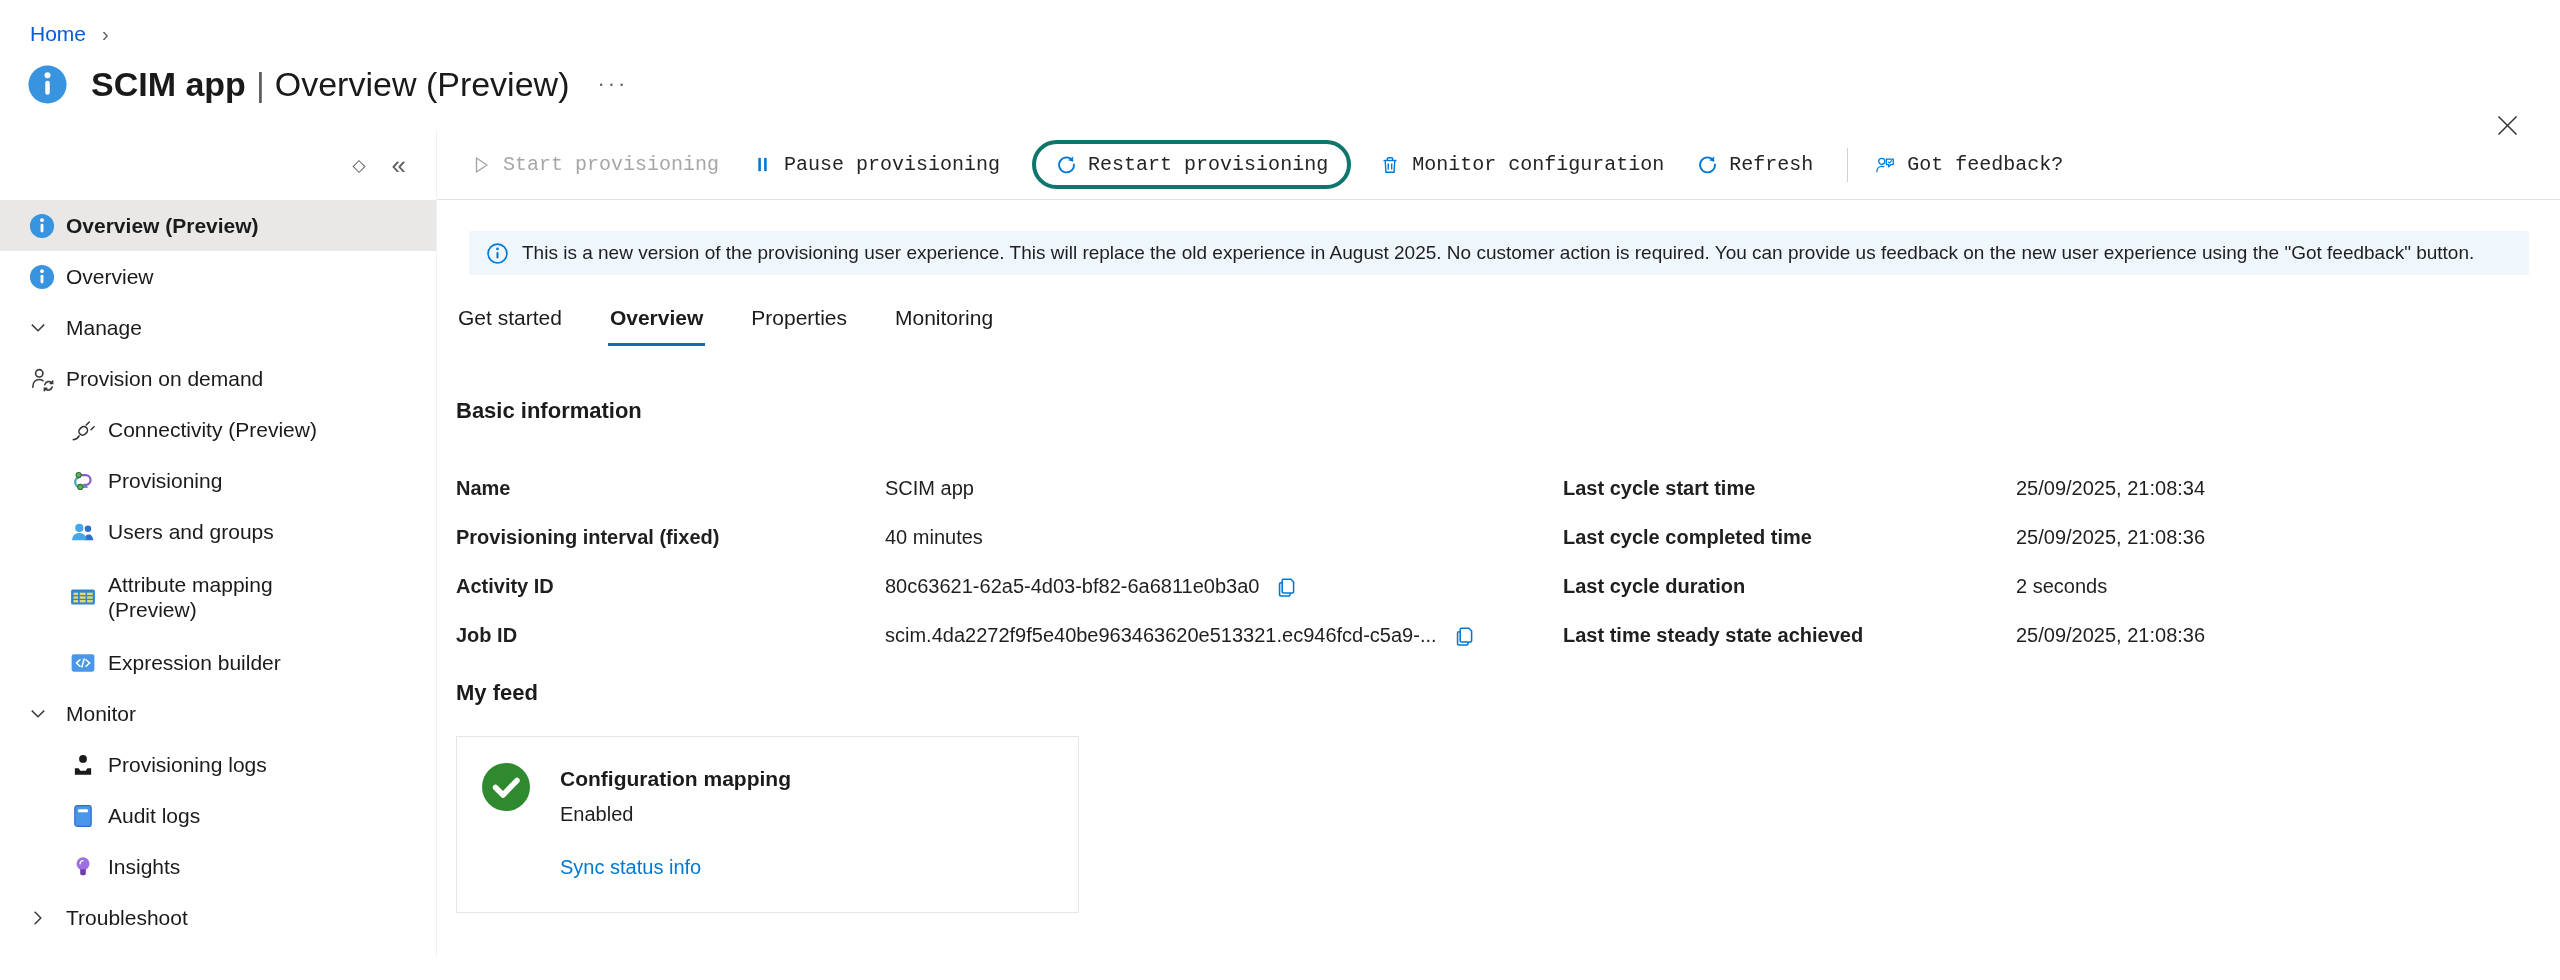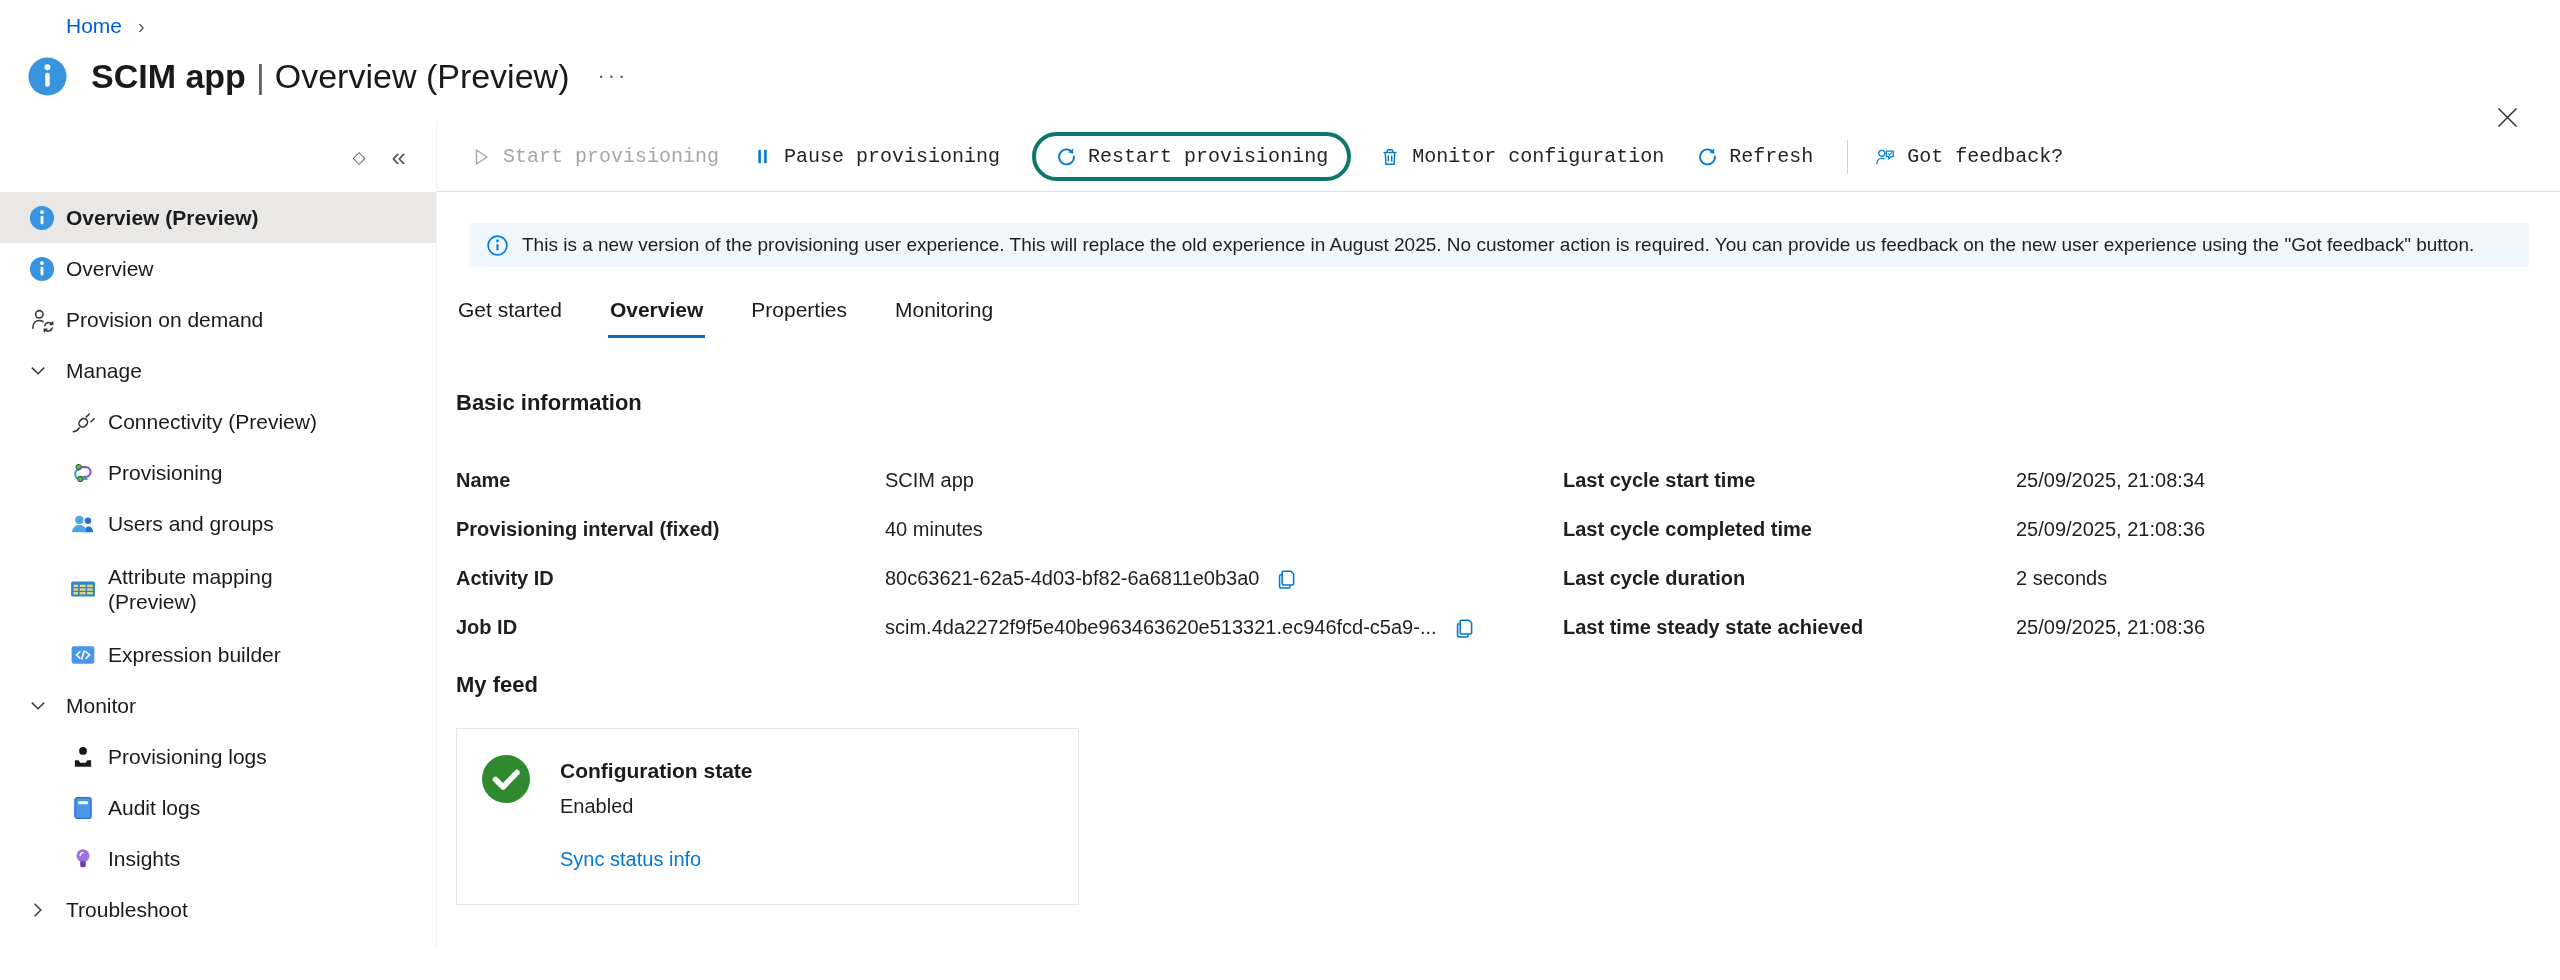--- a/index.html
+++ b/index.html
@@ -1,21 +1,21 @@
 <!DOCTYPE html>
 <html><head>
 <meta charset="utf-8">
 <style>
   * { box-sizing: border-box; margin: 0; padding: 0; }
   html,body { background:#fff; }
   body { font-family: "Liberation Sans", "DejaVu Sans", sans-serif; color:#201f1e; }
   .page { position:relative; width:2560px; height:980px; background:#fff; overflow:hidden; }
 
   
-  .breadcrumb { padding:14px 0 0 30px; font-size:21px;margin-left:36px; }
+  .breadcrumb { padding:22px 0 0 30px; font-size:21px; }
   .breadcrumb a { color:#015cda; text-decoration:none; cursor:pointer; }
   .breadcrumb .crumb-sep { color:#605e5c; margin-left:10px; font-size:20px; }
   .titlebar { display:flex; align-items:center; margin:16px 0 0 27px; position:relative; height:44px; }
   .title-icon { width:41px; height:41px; flex:0 0 auto; }
   .page-title { margin-left:23px; font-size:34px; font-weight:400; color:#1a1a1a; white-space:nowrap; }
   .page-title .app-name { font-weight:700; }
   .page-title .title-pipe { color:#605e5c; margin:0 10px; font-weight:300; }
   .title-more { margin-left:28px; color:#616161; font-size:22px; letter-spacing:3px; cursor:pointer; user-select:none; }
   .close-btn { position:absolute; top:48px; right:36px; width:30px; height:30px; background:none; border:none; cursor:pointer; }
 
@@ -130,39 +130,39 @@
         <span class="nav-icon">
           <svg viewBox="0 0 20 20" width="26" height="26">
               <circle cx="10" cy="10" r="9.3" fill="#3994e0"></circle>
               <rect x="8.9" y="8.2" width="2.2" height="6.8" rx="1.1" fill="#fff"></rect>
               <circle cx="10" cy="5.5" r="1.45" fill="#fff"></circle>
             </svg>
         </span>
         <span class="nav-label">Overview</span>
       </div>
 
+      <div class="nav-item section">
+        <span class="nav-icon">
+          <svg viewBox="0 0 16 16" width="18" height="18" fill="none" stroke="#3b3a39" stroke-width="1.3">
+              <path d="M2.5 5 L8 10.5 L13.5 5"></path>
+            </svg>
+        </span>
+        <span class="nav-label">Manage</span>
+      </div>
+
       <div class="nav-item">
         <span class="nav-icon">
           <svg viewBox="0 0 24 24" width="26" height="26" fill="none" stroke="#3b3a39" stroke-width="1.5" stroke-linecap="round">
               <circle cx="9.5" cy="6.8" r="3.4"></circle>
               <path d="M3.5 19.5 c0-4.8 2.9-7 6-7 1.3 0 2.5.4 3.4 1.1"></path>
               <path d="M14.6 17.2 a4 4 0 0 1 6.8-1.6 M21.8 13.8 v2.2 h-2.2"></path>
               <path d="M21.4 19.4 a4 4 0 0 1-6.8 1.6 M14.2 22.8 v-2.2 h2.2"></path>
             </svg>
         </span>
         <span class="nav-label">Provision on demand</span>
-      </div>
-
-      <div class="nav-item section">
-        <span class="nav-icon">
-          <svg viewBox="0 0 16 16" width="18" height="18" fill="none" stroke="#3b3a39" stroke-width="1.3">
-              <path d="M2.5 5 L8 10.5 L13.5 5"></path>
-            </svg>
-        </span>
-        <span class="nav-label">Manage</span>
       </div>
 
       <div class="nav-item sub">
         <span class="nav-icon">
           <svg viewBox="0 0 24 24" width="26" height="26" fill="none" stroke="#323130" stroke-width="1.4" stroke-linecap="round">
               <path d="M3 21 c2.8-.4 4.4-1.7 5.4-3.6"></path>
               <rect x="8" y="9.4" width="8.4" height="6.8" rx="3.4" transform="rotate(-45 12.2 12.8)"></rect>
               <path d="M15 7.4 l2.8-2.8 M19.4 11.8 l2.8-2.8"></path>
             </svg>
         </span>
@@ -423,21 +423,21 @@
       <h2 class="section-title myfeed-title">My feed</h2>
 
       <div class="feed-card">
         <span class="feed-check">
           <svg viewBox="0 0 50 50" width="50" height="50">
               <circle cx="25" cy="25" r="24" fill="#2f8a2f"></circle>
               <path d="M14.5 25.5 l7.5 7.5 L36 18.5" stroke="#fff" stroke-width="5.5" fill="none" stroke-linecap="round" stroke-linejoin="round"></path>
             </svg>
         </span>
         <div class="feed-body">
-          <div class="feed-card-title">Configuration state</div>
+          <div class="feed-card-title">Configuration mapping</div>
           <div class="feed-status">Enabled</div>
           <a class="feed-link">Sync status info</a>
         </div>
       </div>
 
     </main>
   </div>
 </div>
 
 </body></html>

